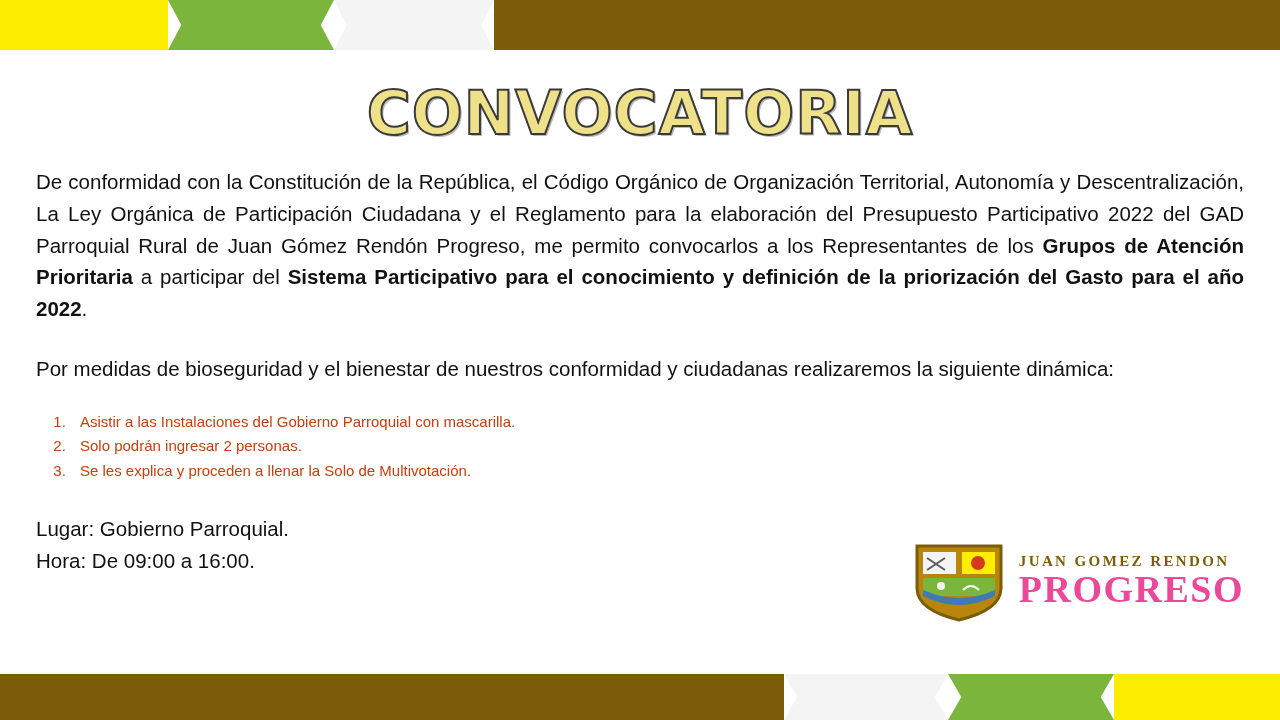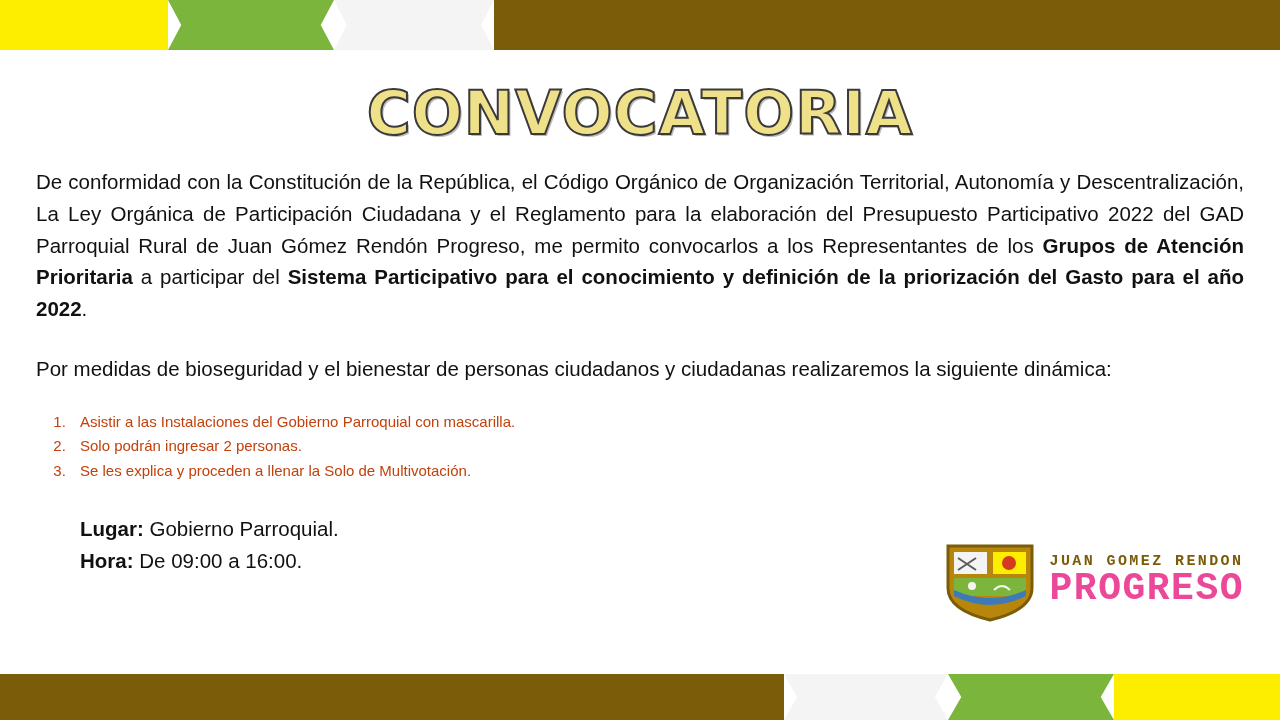--- a/index.html
+++ b/index.html
@@ -156,43 +156,42 @@
   }
 
   .details {
     margin-top: 30px;
     font-size: 20.5px;
     line-height: 1.55;
     color: #111111;
     text-align: left;
   }
   .details .lbl {
-    font-weight: bold;
-    margin-left: 44px;
+    font-weight: normal;
   }
 
   
   .logo {
     position: absolute;
     right: 36px;
     bottom: 52px;
     display: flex;
     align-items: center;
     gap: 12px;
   }
   .crest {
     width: 96px;
     height: 82px;
     position: relative;
   }
   .logo-text {
     display: flex;
     flex-direction: column;
     line-height: 1;
-    font-family: Liberation Mono, monospace;
+    font-family: Liberation Serif, serif;
   }
   .logo-top {
     font-size: 15px;
     font-weight: bold;
     letter-spacing: 2.4px;
     color: #7a5c09;
   }
   .logo-mid {
     font-size: 38px;
     font-weight: bold;
@@ -220,21 +219,21 @@
 <div class="content">
 
   <div class="title">CONVOCATORIA</div>
 
   <div class="body-text">
 
     <p class="para">
       <span>De conformidad con la Constitución de la República, el Código Orgánico de Organización Territorial, Autonomía y Descentralización, La Ley Orgánica de Participación Ciudadana y el Reglamento para la elaboración del Presupuesto Participativo 2022 del GAD  Parroquial Rural de Juan Gómez Rendón Progreso, me permito convocarlos  a los Representantes de los </span><span class="bold">Grupos de Atención Prioritaria</span><span> a participar del  </span><span class="bold">Sistema Participativo para el conocimiento y  definición de la priorización del Gasto para el año 2022</span><span>.</span>
     </p>
 
-    <p class="para second">Por medidas de bioseguridad y el bienestar de personas ciudadanos y ciudadanas realizaremos la siguiente dinámica:</p>
+    <p class="para second">Por medidas de bioseguridad y el bienestar de nuestros conformidad y ciudadanas realizaremos la siguiente dinámica:</p>
 
     <ol class="steps">
       <li>Asistir a las Instalaciones del Gobierno Parroquial con mascarilla.</li>
       <li>Solo podrán ingresar 2 personas.</li>
       <li>Se les explica y proceden a llenar la Solo de Multivotación.</li>
     </ol>
 
     <div class="details">
       <div>
         <span class="lbl">Lugar:</span><span> Gobierno Parroquial.</span>

